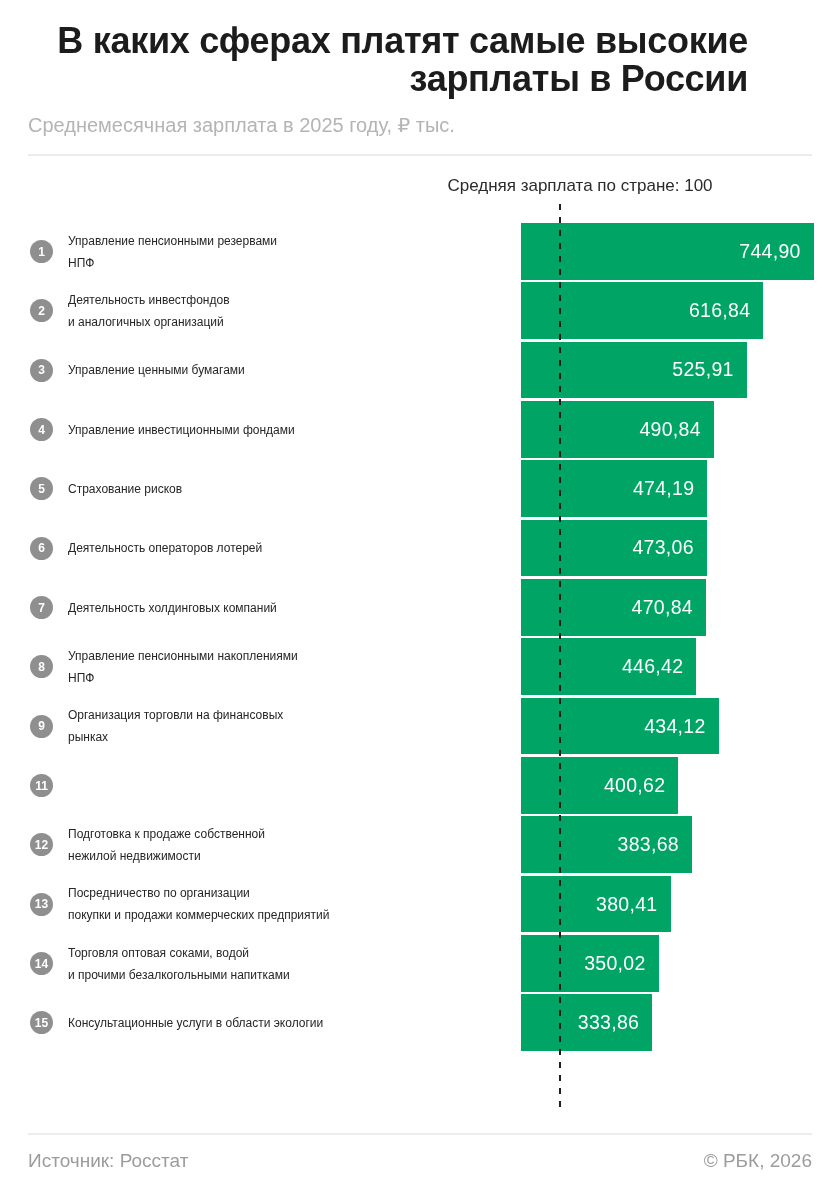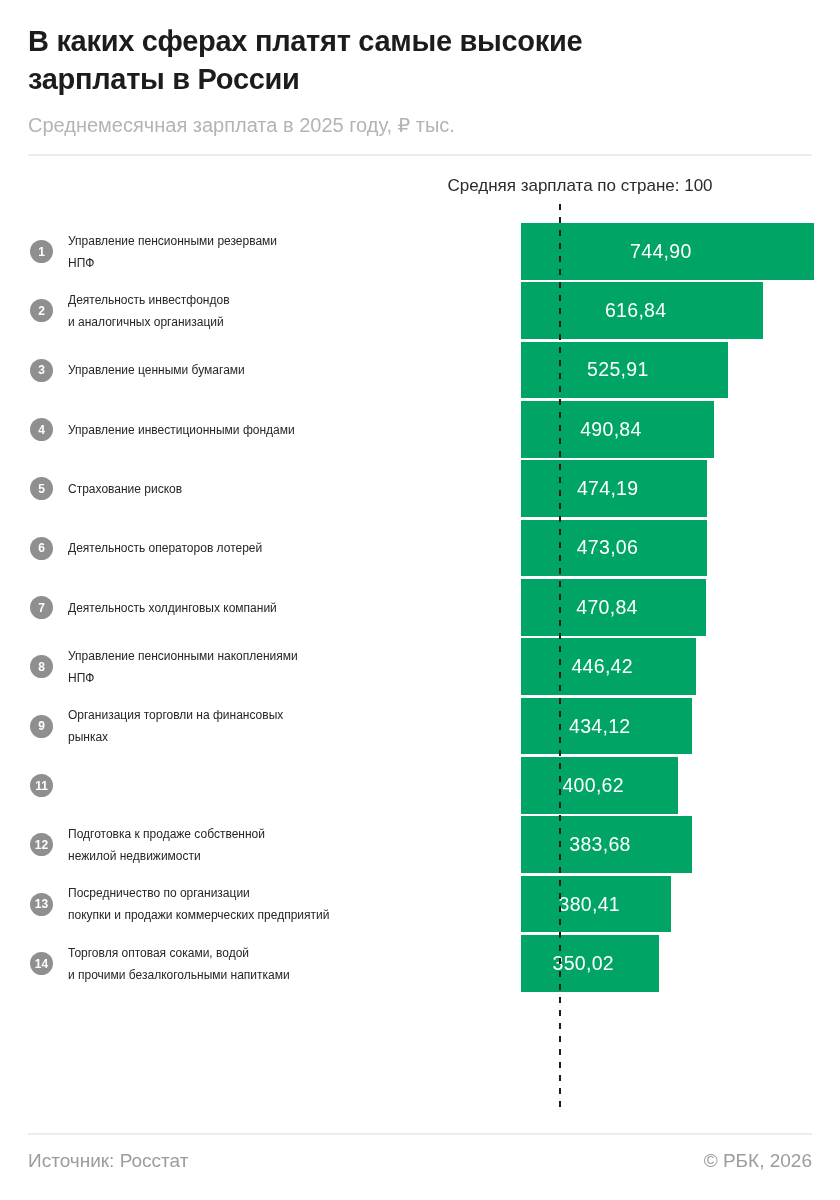--- a/index.html
+++ b/index.html
@@ -14,26 +14,27 @@
     background: #ffffff;
     overflow: hidden;
     font-family: "Liberation Sans", "DejaVu Sans", sans-serif;
   }
   .title {
     position: absolute;
     left: 28px;
     top: 22px;
     margin: 0;
     width: 720px;
-    font-size: 29px;
+    font-size: 36px;
     line-height: 38px;
     font-weight: bold;
     color: #1c1c1c;
     letter-spacing: -0.3px;
     white-space: pre-line;
+    text-align: right;
   }
   .subtitle {
     position: absolute;
     left: 28px;
     top: 113px;
     font-size: 20px;
     color: #b4b4b4;
   }
   .divider {
     position: absolute;
@@ -99,21 +100,21 @@
     white-space: pre-line;
   }
   .bar {
     position: absolute;
     left: 521px;
     top: 0;
     height: 56.5px;
     background: #00a566;
     display: flex;
     align-items: center;
-    justify-content: center;
+    justify-content: flex-end;
   }
   .bar .value {
     color: #ffffff;
     font-size: 19.5px;
     padding-right: 13px;
     letter-spacing: 0.3px;
     white-space: nowrap;
   }
   .source {
     position: absolute;
@@ -166,21 +167,21 @@
     <div class="bar" style="width: 242.4px;">
       <span class="value">616,84</span>
     </div>
   </div>
 
   <div class="row">
     <div class="rank-circle">
       <span>3</span>
     </div>
     <div class="row-label">Управление ценными бумагами</div>
-    <div class="bar" style="width: 206.7px;">
+    <div class="bar" style="width: 206.7px; padding-left: 19px;">
       <span class="value">525,91</span>
     </div>
   </div>
 
   <div class="row">
     <div class="rank-circle">
       <span>4</span>
     </div>
     <div class="row-label">Управление инвестиционными фондами</div>
     <div class="bar" style="width: 192.9px;">
@@ -228,21 +229,21 @@
       <span class="value">446,42</span>
     </div>
   </div>
 
   <div class="row">
     <div class="rank-circle">
       <span>9</span>
     </div>
     <div class="row-label">Организация торговли на финансовых
 рынках</div>
-    <div class="bar" style="width: 170.6px;">
+    <div class="bar" style="width: 170.6px; padding-left: 27px;">
       <span class="value">434,12</span>
     </div>
   </div>
 
 
   <div class="row">
     <div class="rank-circle">
       <span>11</span>
     </div>
     <div class="bar" style="width: 157.4px;">
@@ -276,20 +277,29 @@
     <div class="rank-circle">
       <span>14</span>
     </div>
     <div class="row-label">Торговля оптовая соками, водой
 и прочими безалкогольными напитками</div>
     <div class="bar" style="width: 137.6px;">
       <span class="value">350,02</span>
     </div>
   </div>
 
+  <div class="row">
+    <div class="rank-circle">
+      <span>15</span>
+    </div>
+    <div class="row-label">Консультационные услуги в области экологии</div>
+    <div class="bar" style="width: 131.2px;">
+      <span class="value">333,86</span>
+    </div>
+  </div>
 </div>
 
   <div class="dashed-line"></div>
 
   <div class="divider bottom"></div>
 
   <div class="source">Источник: Росстат</div>
 
   <div class="copyright">© РБК, 2026</div>
 

